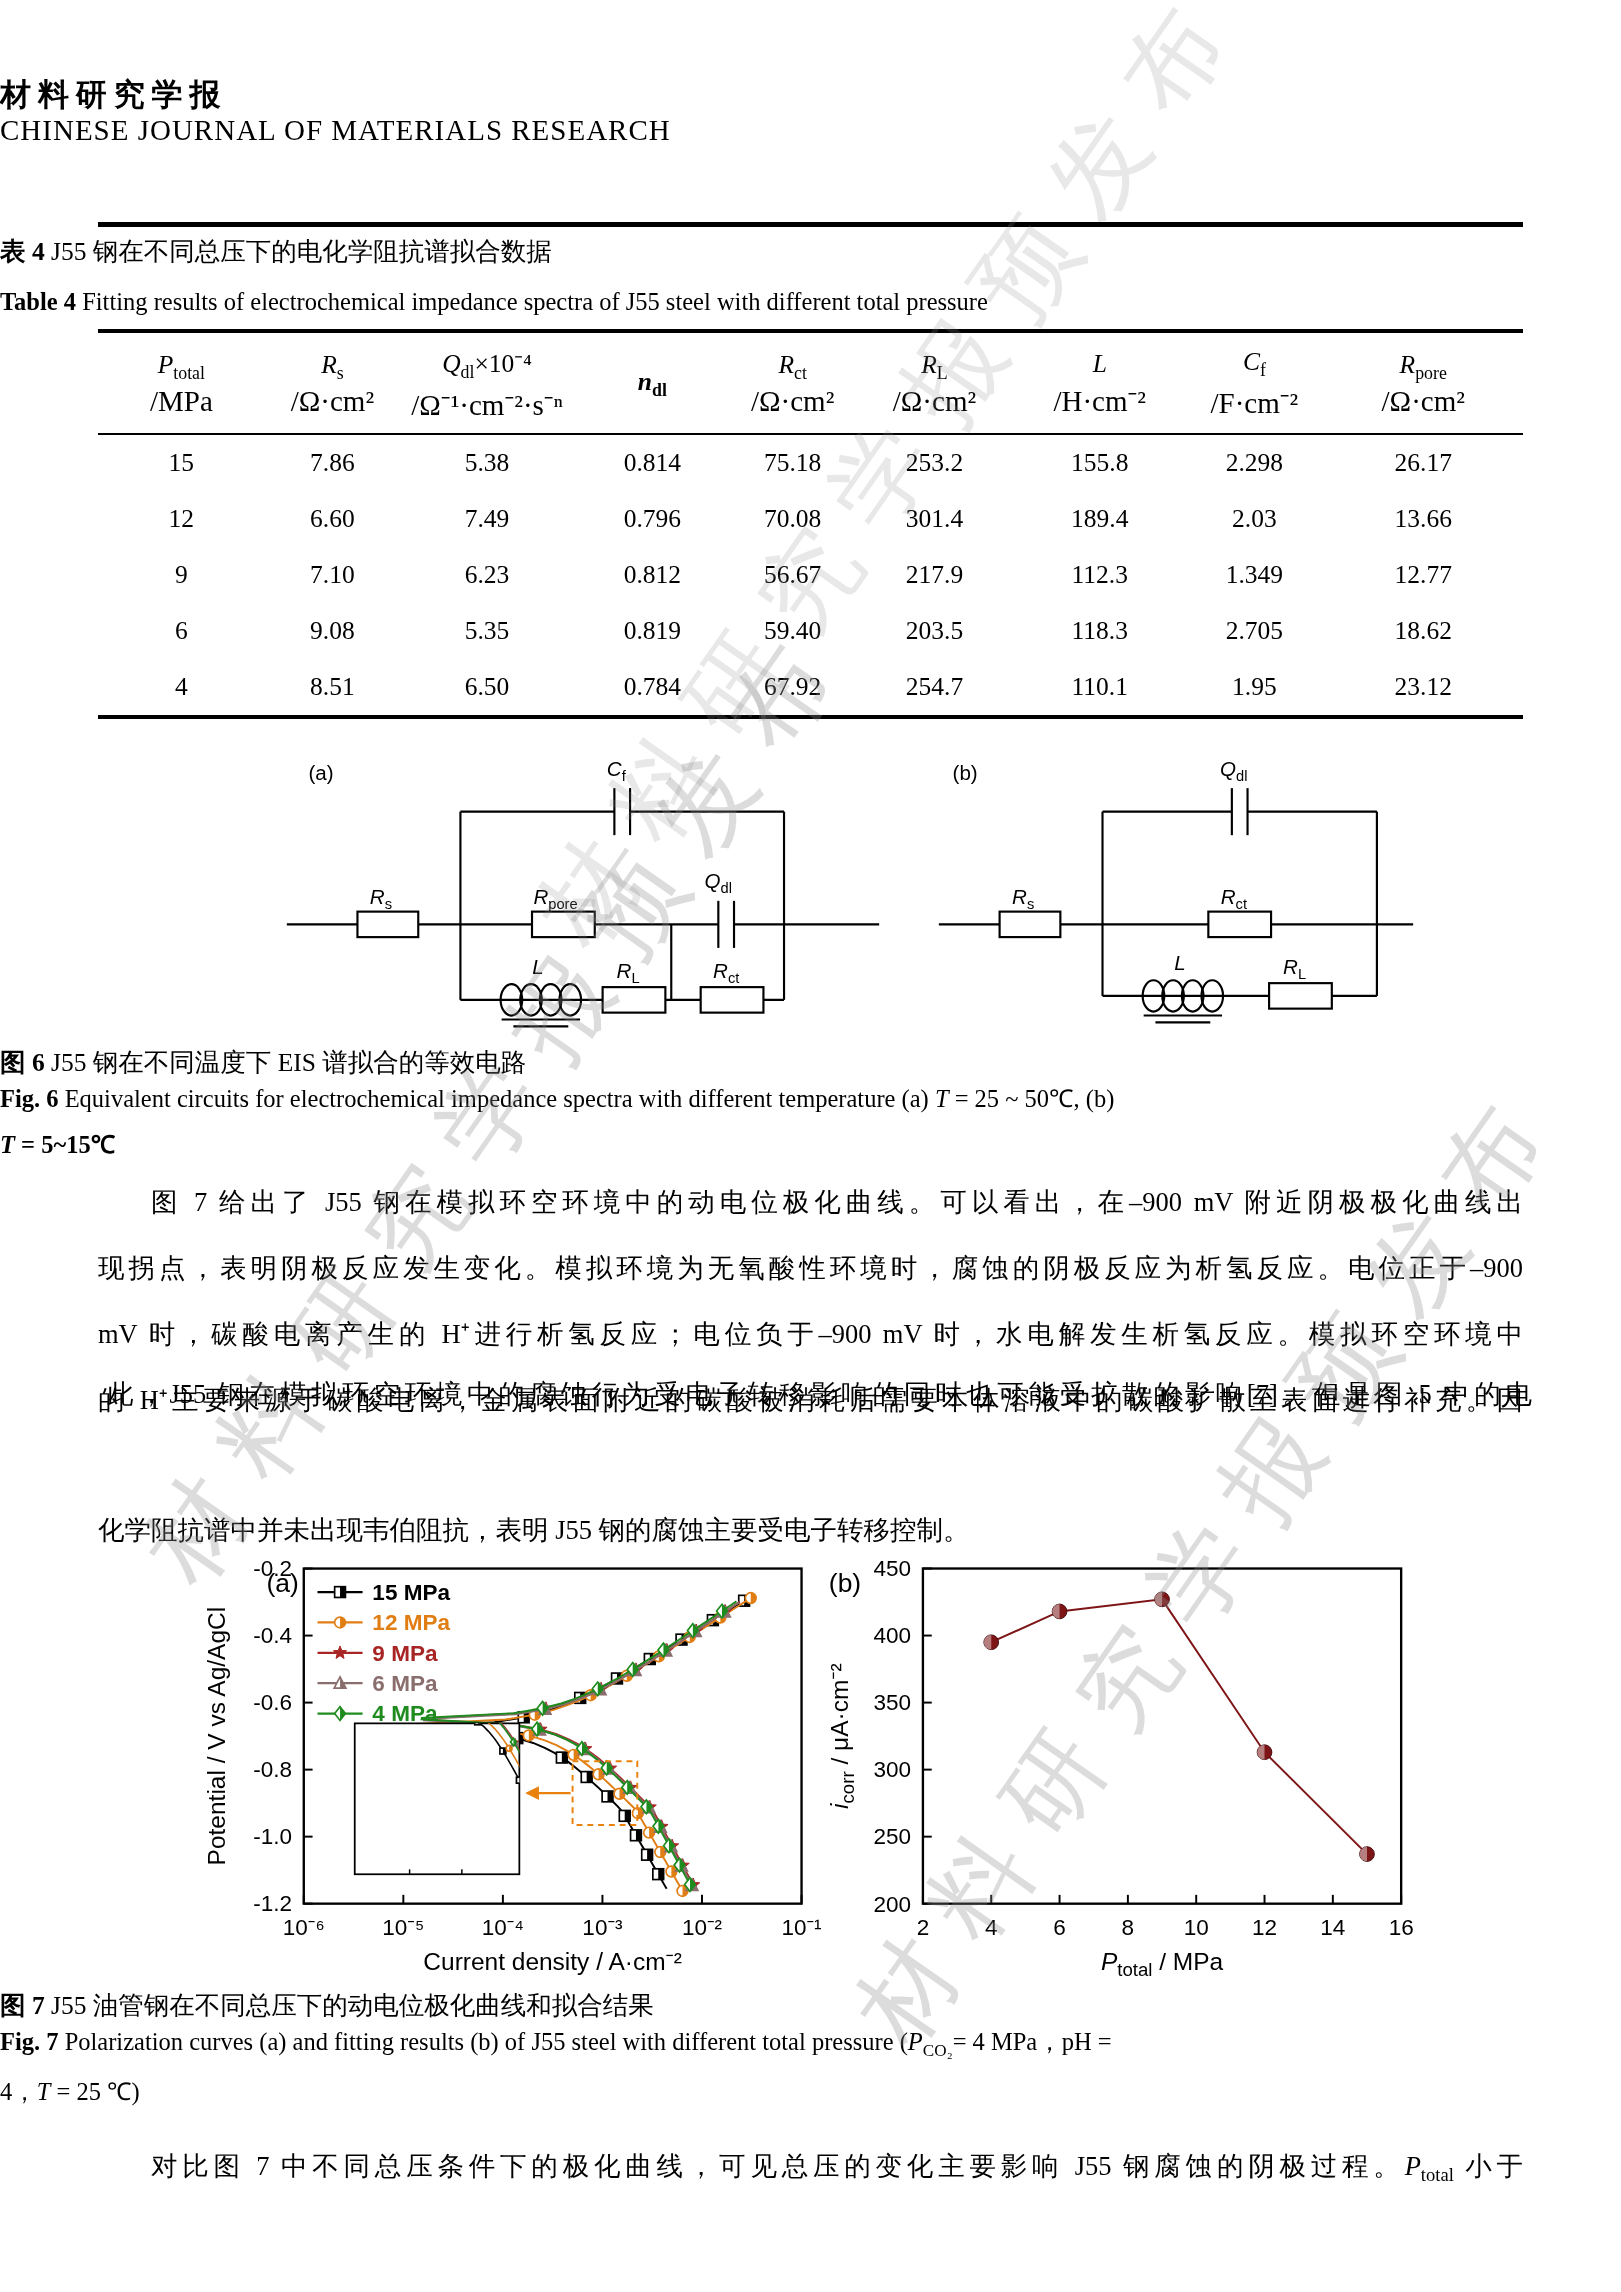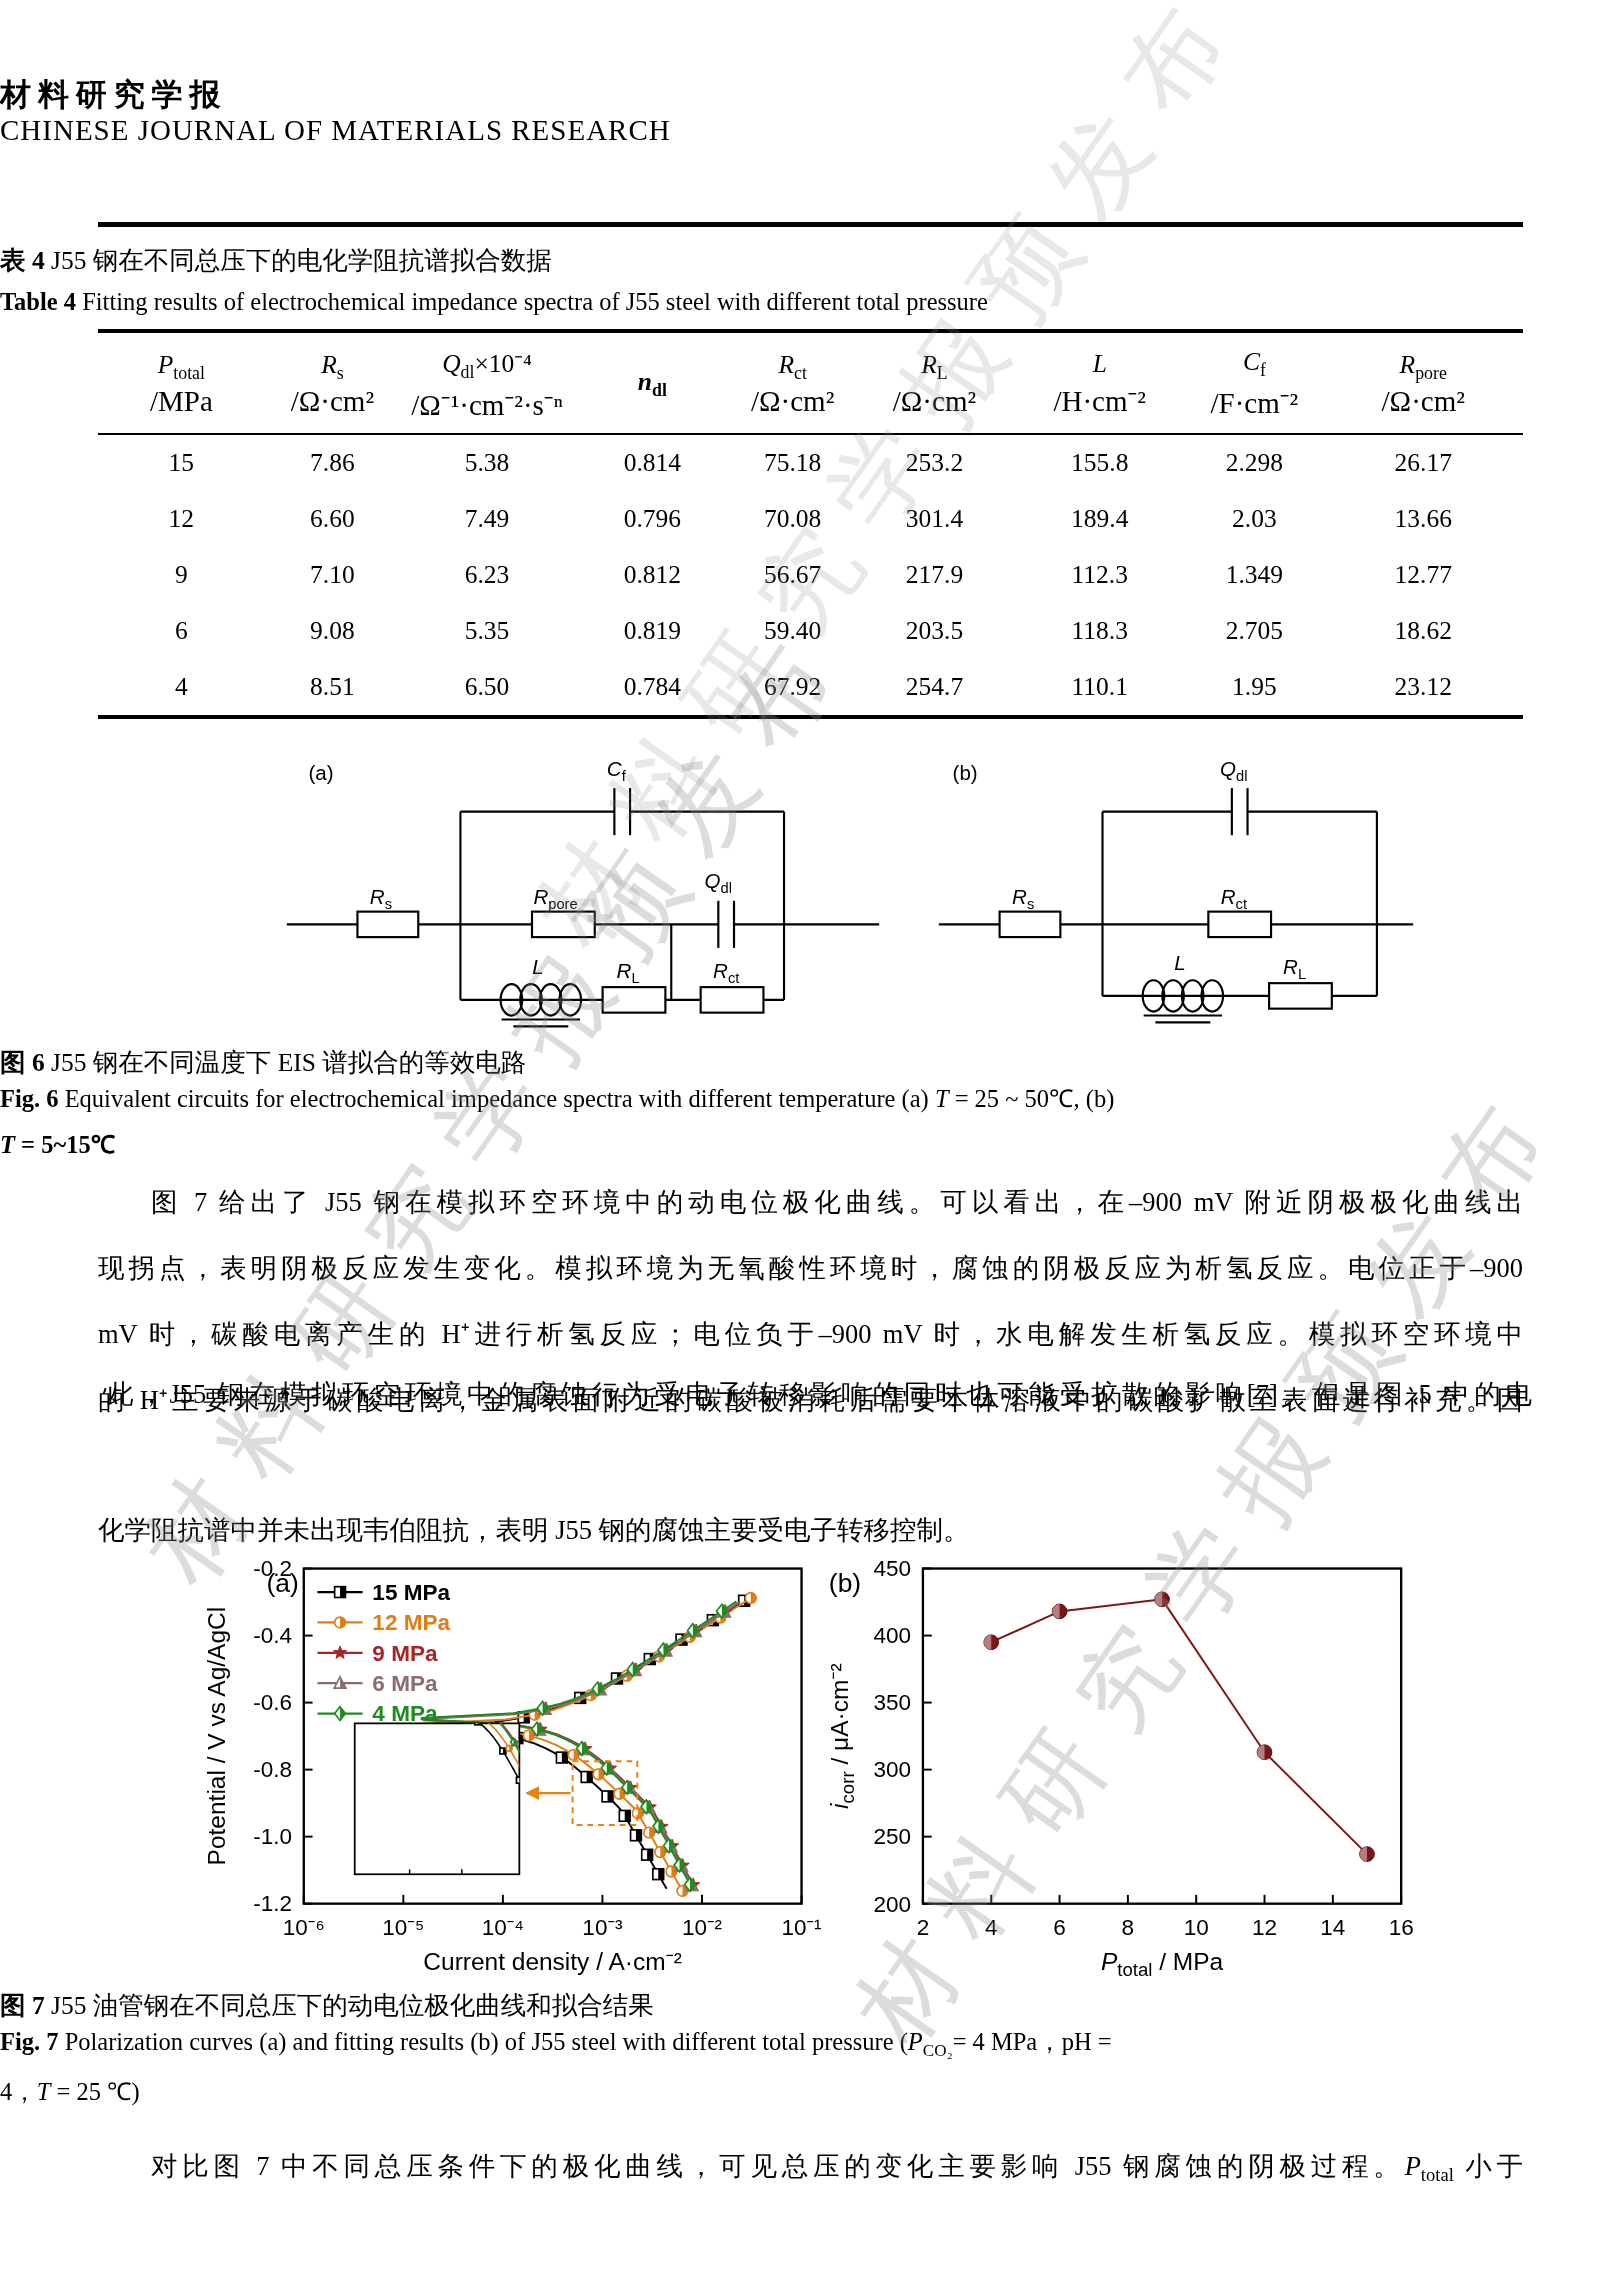--- a/index.html
+++ b/index.html
@@ -7,21 +7,21 @@
         font-family:"Liberation Serif",serif;color:#000;overflow:hidden;}
   .abs{position:absolute;}
   .ctr{left:0;width:1621px;text-align:left;}
   .zh-cap{font-size:25.5px;}
   .en-cap{font-size:24.5px;}
   .b{font-weight:bold;}
   .it{font-style:italic;}
   #journal-zh{top:74px;font-size:31px;font-weight:bold;letter-spacing:6.9px;}
   #journal-en{top:114px;font-size:29px;letter-spacing:1px;}
   #top-rule{left:98px;top:222px;width:1425px;height:4.9px;background:#000;}
-  #tbl-cap-zh{top:243px;}
+  #tbl-cap-zh{top:234px;}
   #tbl-cap-en{top:288px;}
   #fit-table-wrap{left:98px;top:329px;width:1425px;}
   table{border-collapse:collapse;width:1425px;border-top:4.9px solid #000;border-bottom:4.9px solid #000;table-layout:fixed;}
   thead tr{border-bottom:2.9px solid #000;}
   th{font-weight:normal;padding:11.8px 0 9.8px 0;vertical-align:middle;}
   th .sym{font-size:25.5px;margin-bottom:1px;}
   th .unit{font-size:29px;}
   th.single .sym{margin-bottom:0;}
   td{height:54px;text-align:center;font-size:25.5px;}
   sub{font-size:70%;}

